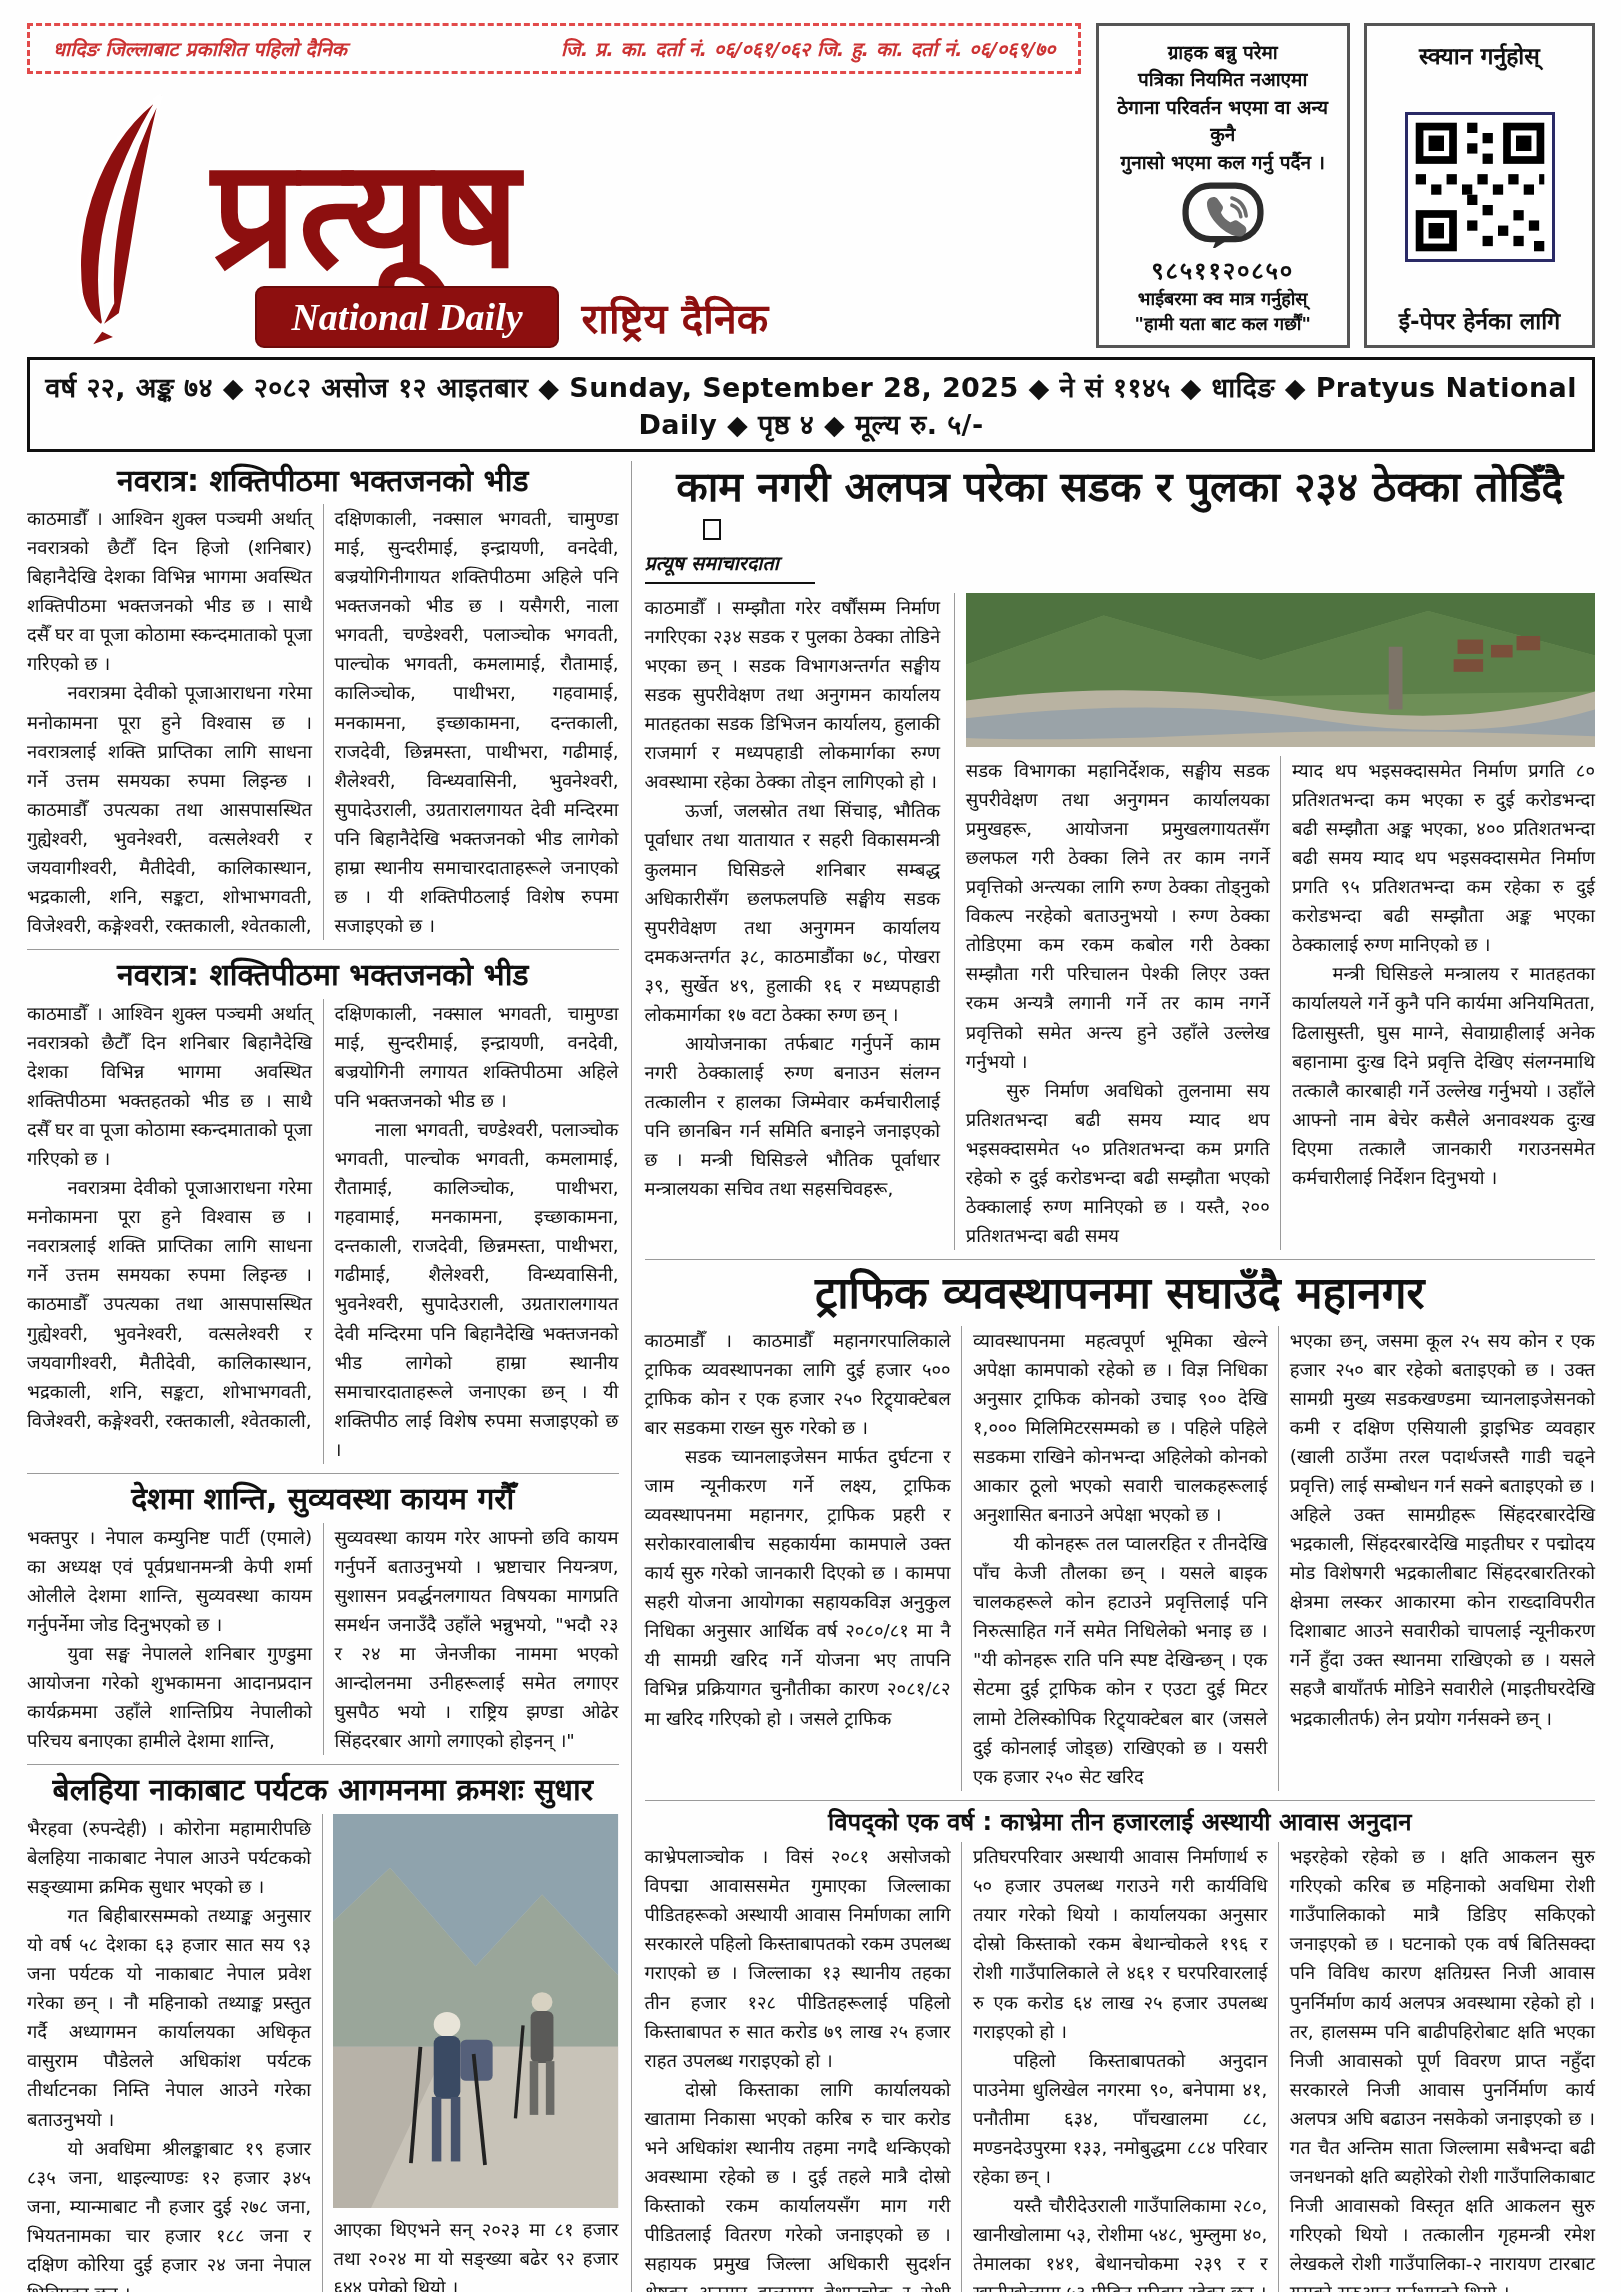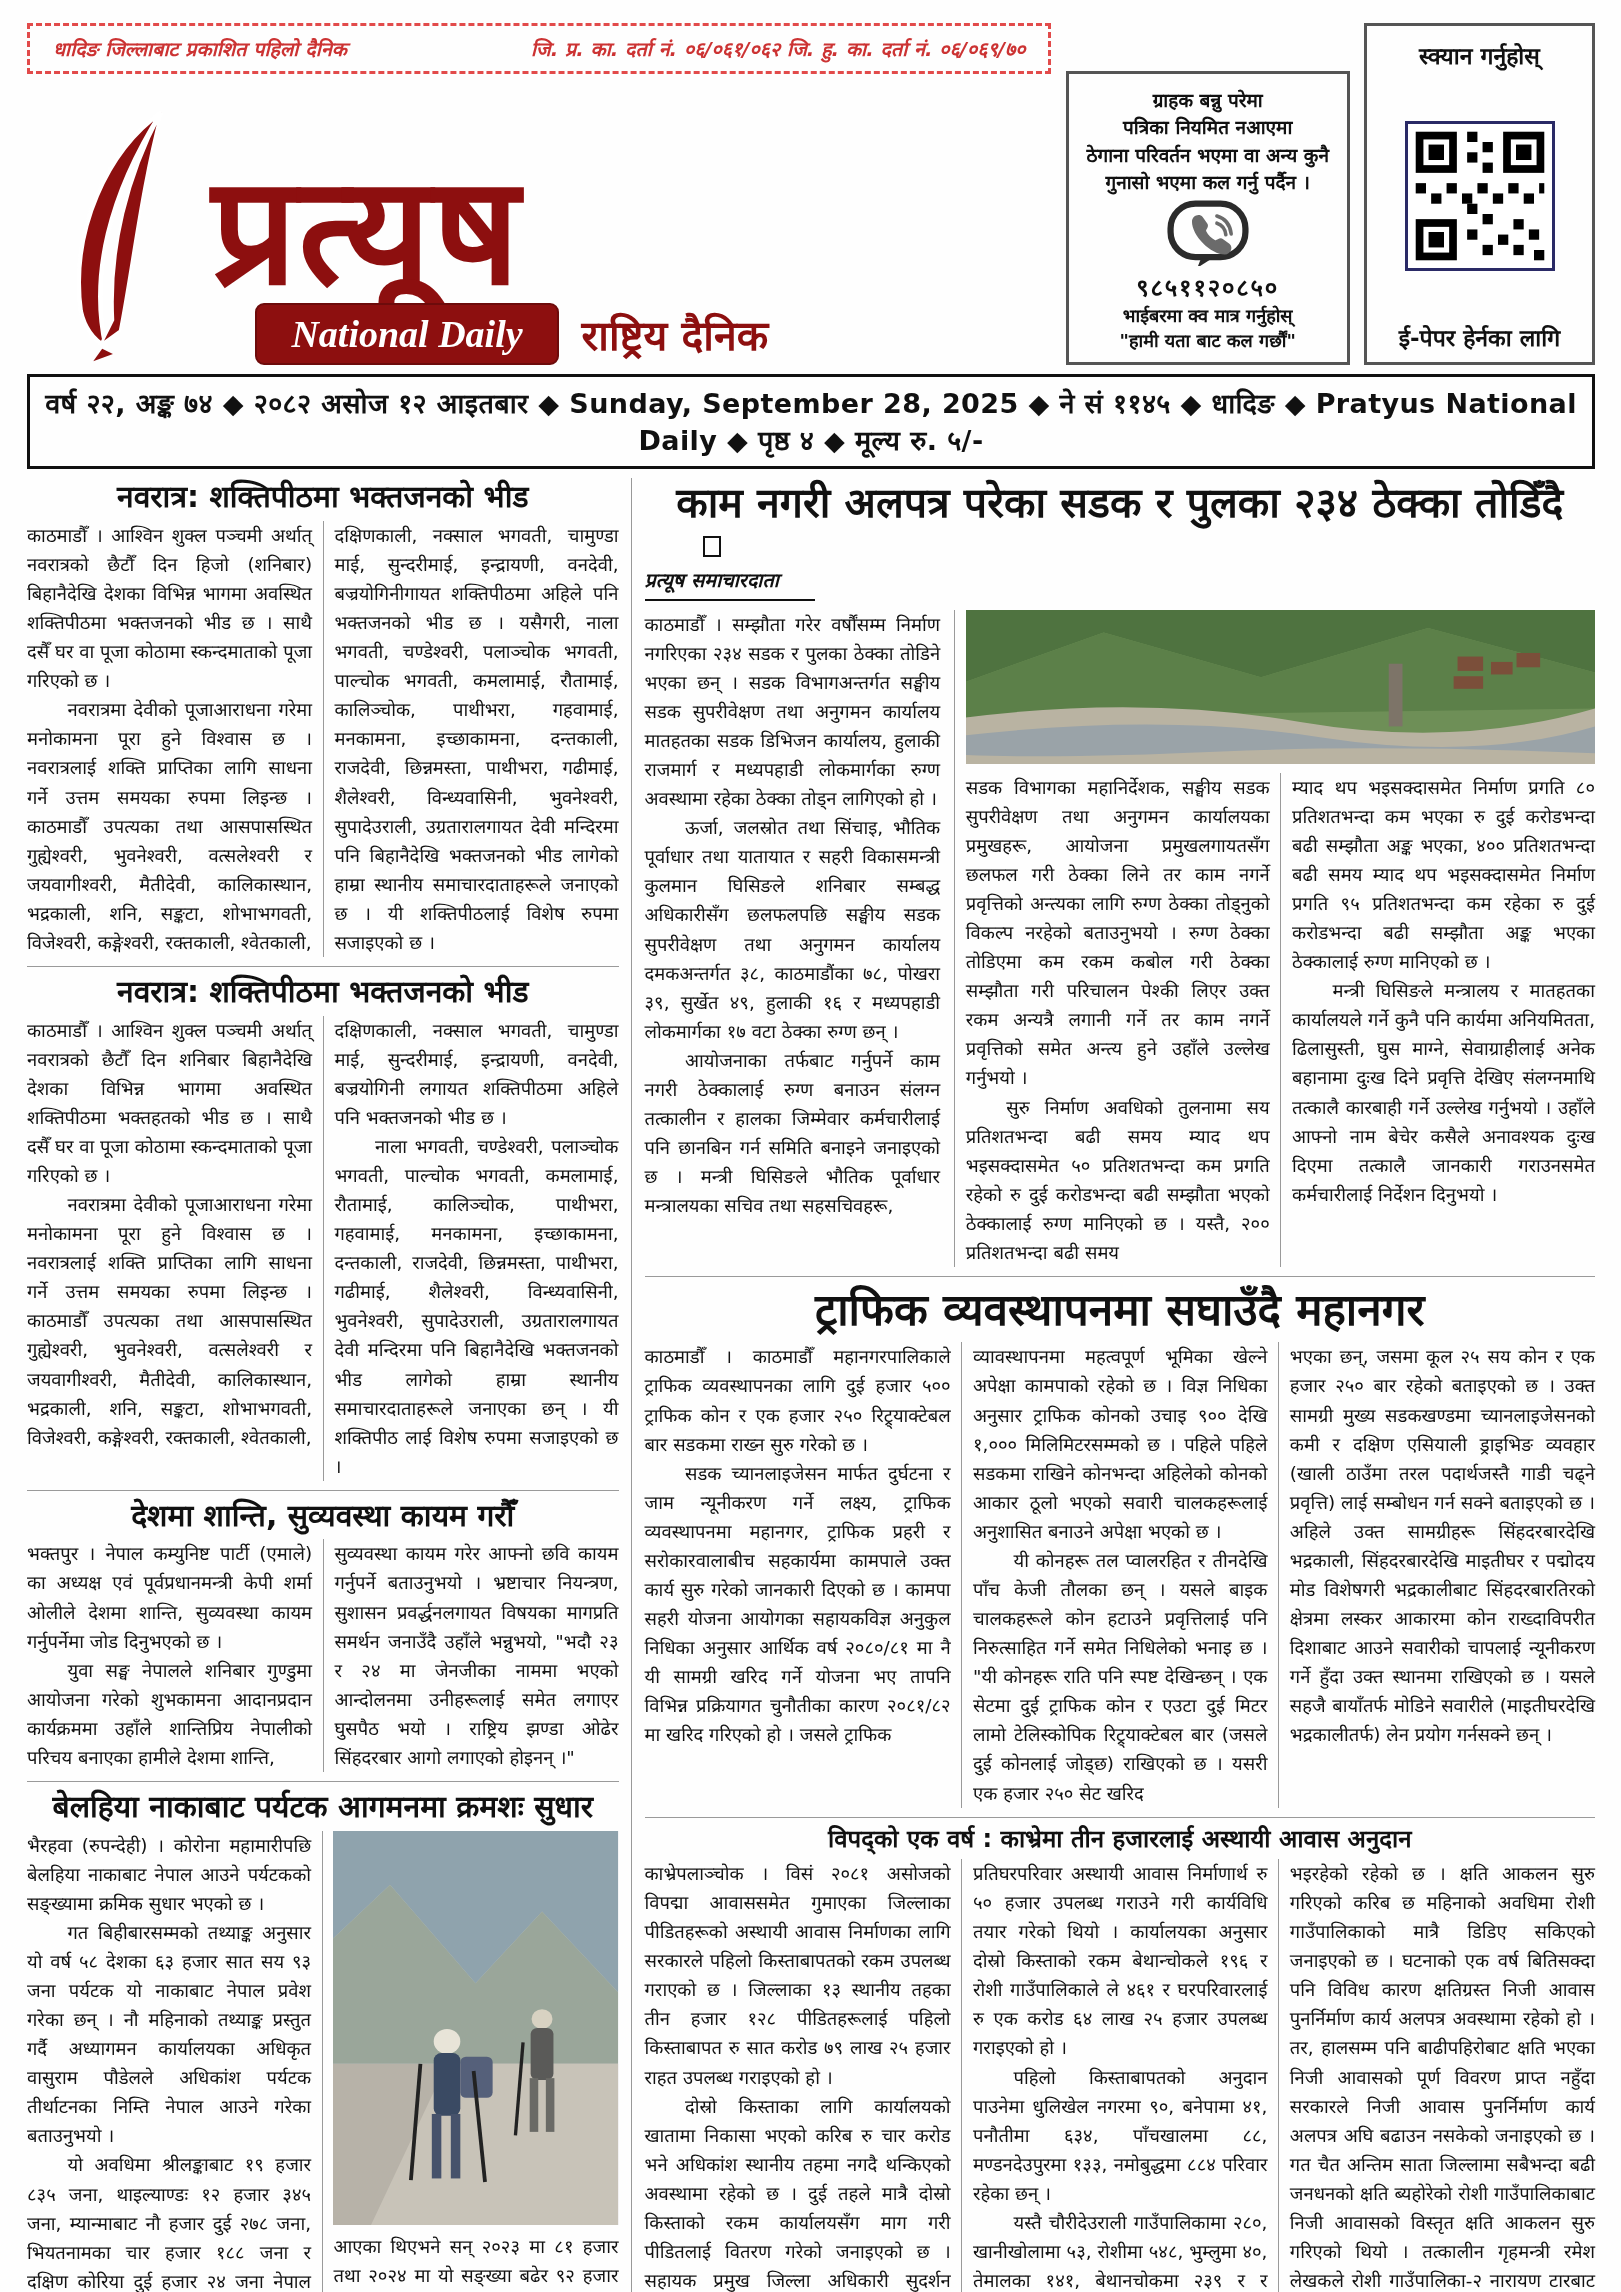--- a/index.html
+++ b/index.html
@@ -27,22 +27,22 @@
   }
   .logo-sub { display:flex; align-items:center; gap:23px; margin-top:-7.2px;padding-left:44px; }
   .logo-en {
     background:#8d0f0f; color:#fff; font-family:"Liberation Serif", serif;
     font-style:italic; font-weight:bold; font-size:38px; padding:7.2px 34px;
     border-radius:9px; border:2.7px solid #6d0b0b;
   }
   .logo-np { color:#8d0f0f; font-size:41px; font-weight:bold; }
 
   .contact-box {
-    width:284px; flex:none; border:3.6px solid #555; padding:12.5px 9px 9px 9px;
-    text-align:center; display:flex; flex-direction:column; align-items:center; justify-content:space-between;margin-top:48px;
+    width:254px; flex:none; border:3.6px solid #555; padding:12.5px 9px 9px 9px;
+    text-align:center; display:flex; flex-direction:column; align-items:center; justify-content:space-between;
   }
   .contact-box .cline { font-size:19px; font-weight:bold; line-height:1.45; }
   .phone-ic { width:82px; height:66px; margin:3.6px 0; }
   .contact-phone { font-size:24px; font-weight:bold; letter-spacing:1.8px; }
   .contact-note { font-size:18px; font-weight:bold; line-height:1.4; }
 
   .qr-box {
     width:231px; flex:none; border:3.6px solid #555; padding:12.5px 10.7px 9px 10.7px;
     text-align:center; display:flex; flex-direction:column; align-items:center; justify-content:space-between;
   }

